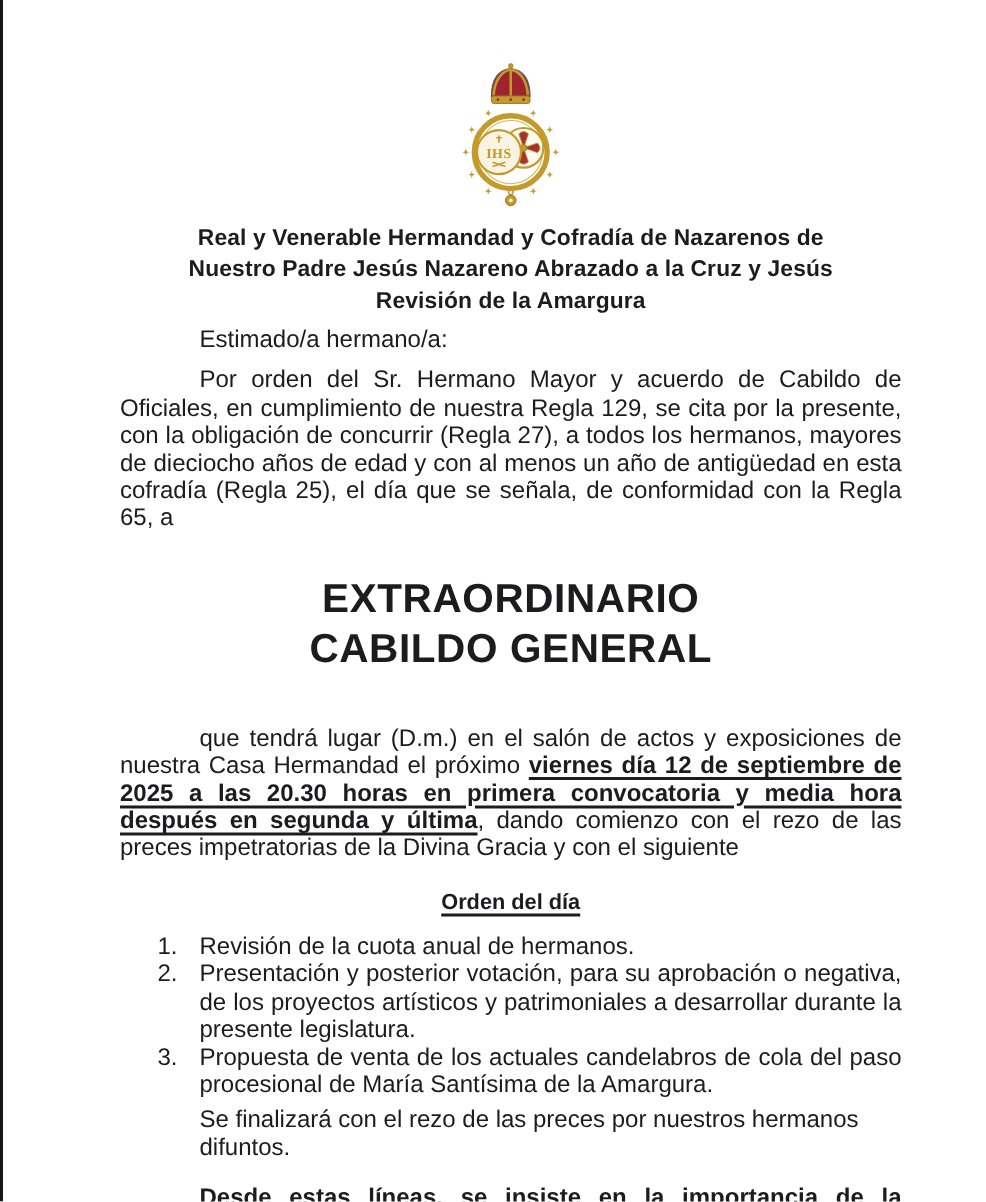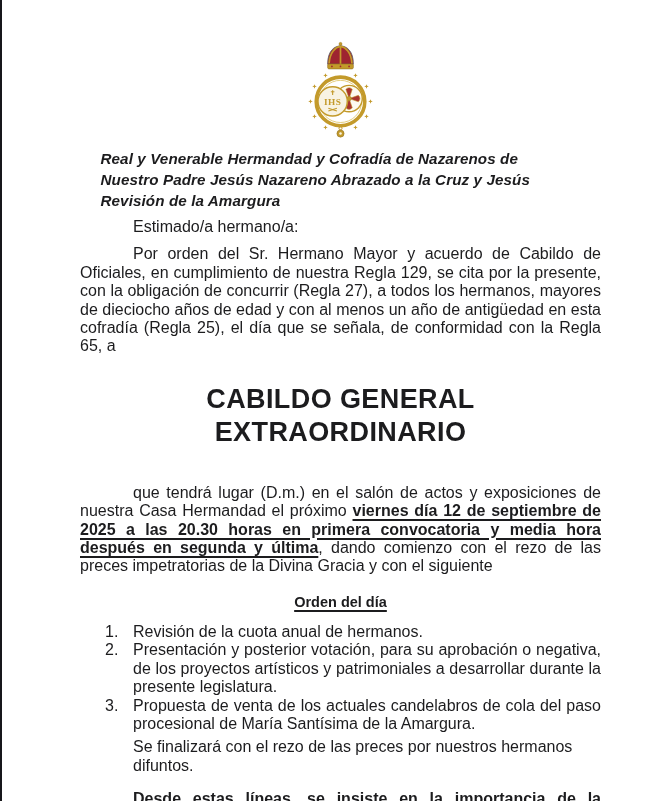--- a/index.html
+++ b/index.html
@@ -21,21 +21,21 @@
   }
   .content{
     padding:40px 56px 0 80px;
   }
   .emblem{ text-align:center; height:100px; }
   .emblem svg{ display:block; margin:0 auto; }
   .gf{fill:var(--gold,#c39a2b);}
   .org-title{
     margin:8px auto 0; max-width:480px;
     font-size:15.2px; line-height:21px; font-weight:bold;
-    letter-spacing:0.1px;font-style:italic;
+    text-align:center; letter-spacing:0.1px;
   }
   .body-text{ font-size:16px; line-height:18.4px; }
   .salutation{ margin:7px 0 0 53px; }
   .para{ margin-top:9px; text-align:justify; text-indent:53px; }
   .main-heading{
     margin-top:27px; text-align:center;
     font-size:27px; line-height:33px; font-weight:bold;
     letter-spacing:0.4px;
   }
   .venue-para{ margin-top:35px; }
@@ -134,22 +134,22 @@
     <div>Real y Venerable Hermandad y Cofradía de Nazarenos de</div>
     <div>Nuestro Padre Jesús Nazareno Abrazado a la Cruz y Jesús</div>
     <div>Revisión de la Amargura</div>
   </div>
 
   <p class="body-text salutation">Estimado/a hermano/a:</p>
 
   <p class="body-text para">Por orden del Sr. Hermano Mayor y acuerdo de Cabildo de Oficiales, en cumplimiento de nuestra Regla 129, se cita por la presente, con la obligación de concurrir (Regla 27), a todos los hermanos, mayores de dieciocho años de edad y con al menos un año de antigüedad en esta cofradía (Regla 25), el día que se señala, de conformidad con la Regla 65, a</p>
 
   <div class="main-heading">
+    <div>EXTRAORDINARIO</div>
     <div>CABILDO GENERAL</div>
-    <div>EXTRAORDINARIO</div>
   </div>
 
   <p class="body-text para venue-para"><span>que tendrá lugar (D.m.) en el salón de actos y exposiciones de nuestra Casa Hermandad el próximo </span><span class="emph">viernes día 12 de septiembre de 2025 a las 20.30 horas en primera convocatoria y media hora después en segunda y última</span><span>, dando comienzo con el rezo de las preces impetratorias de la Divina Gracia y con el siguiente</span></p>
 
   <div class="agenda-title">
     <span class="u">Orden del día</span>
   </div>
 
   <div class="agenda">
     <div class="agenda-item body-text">

